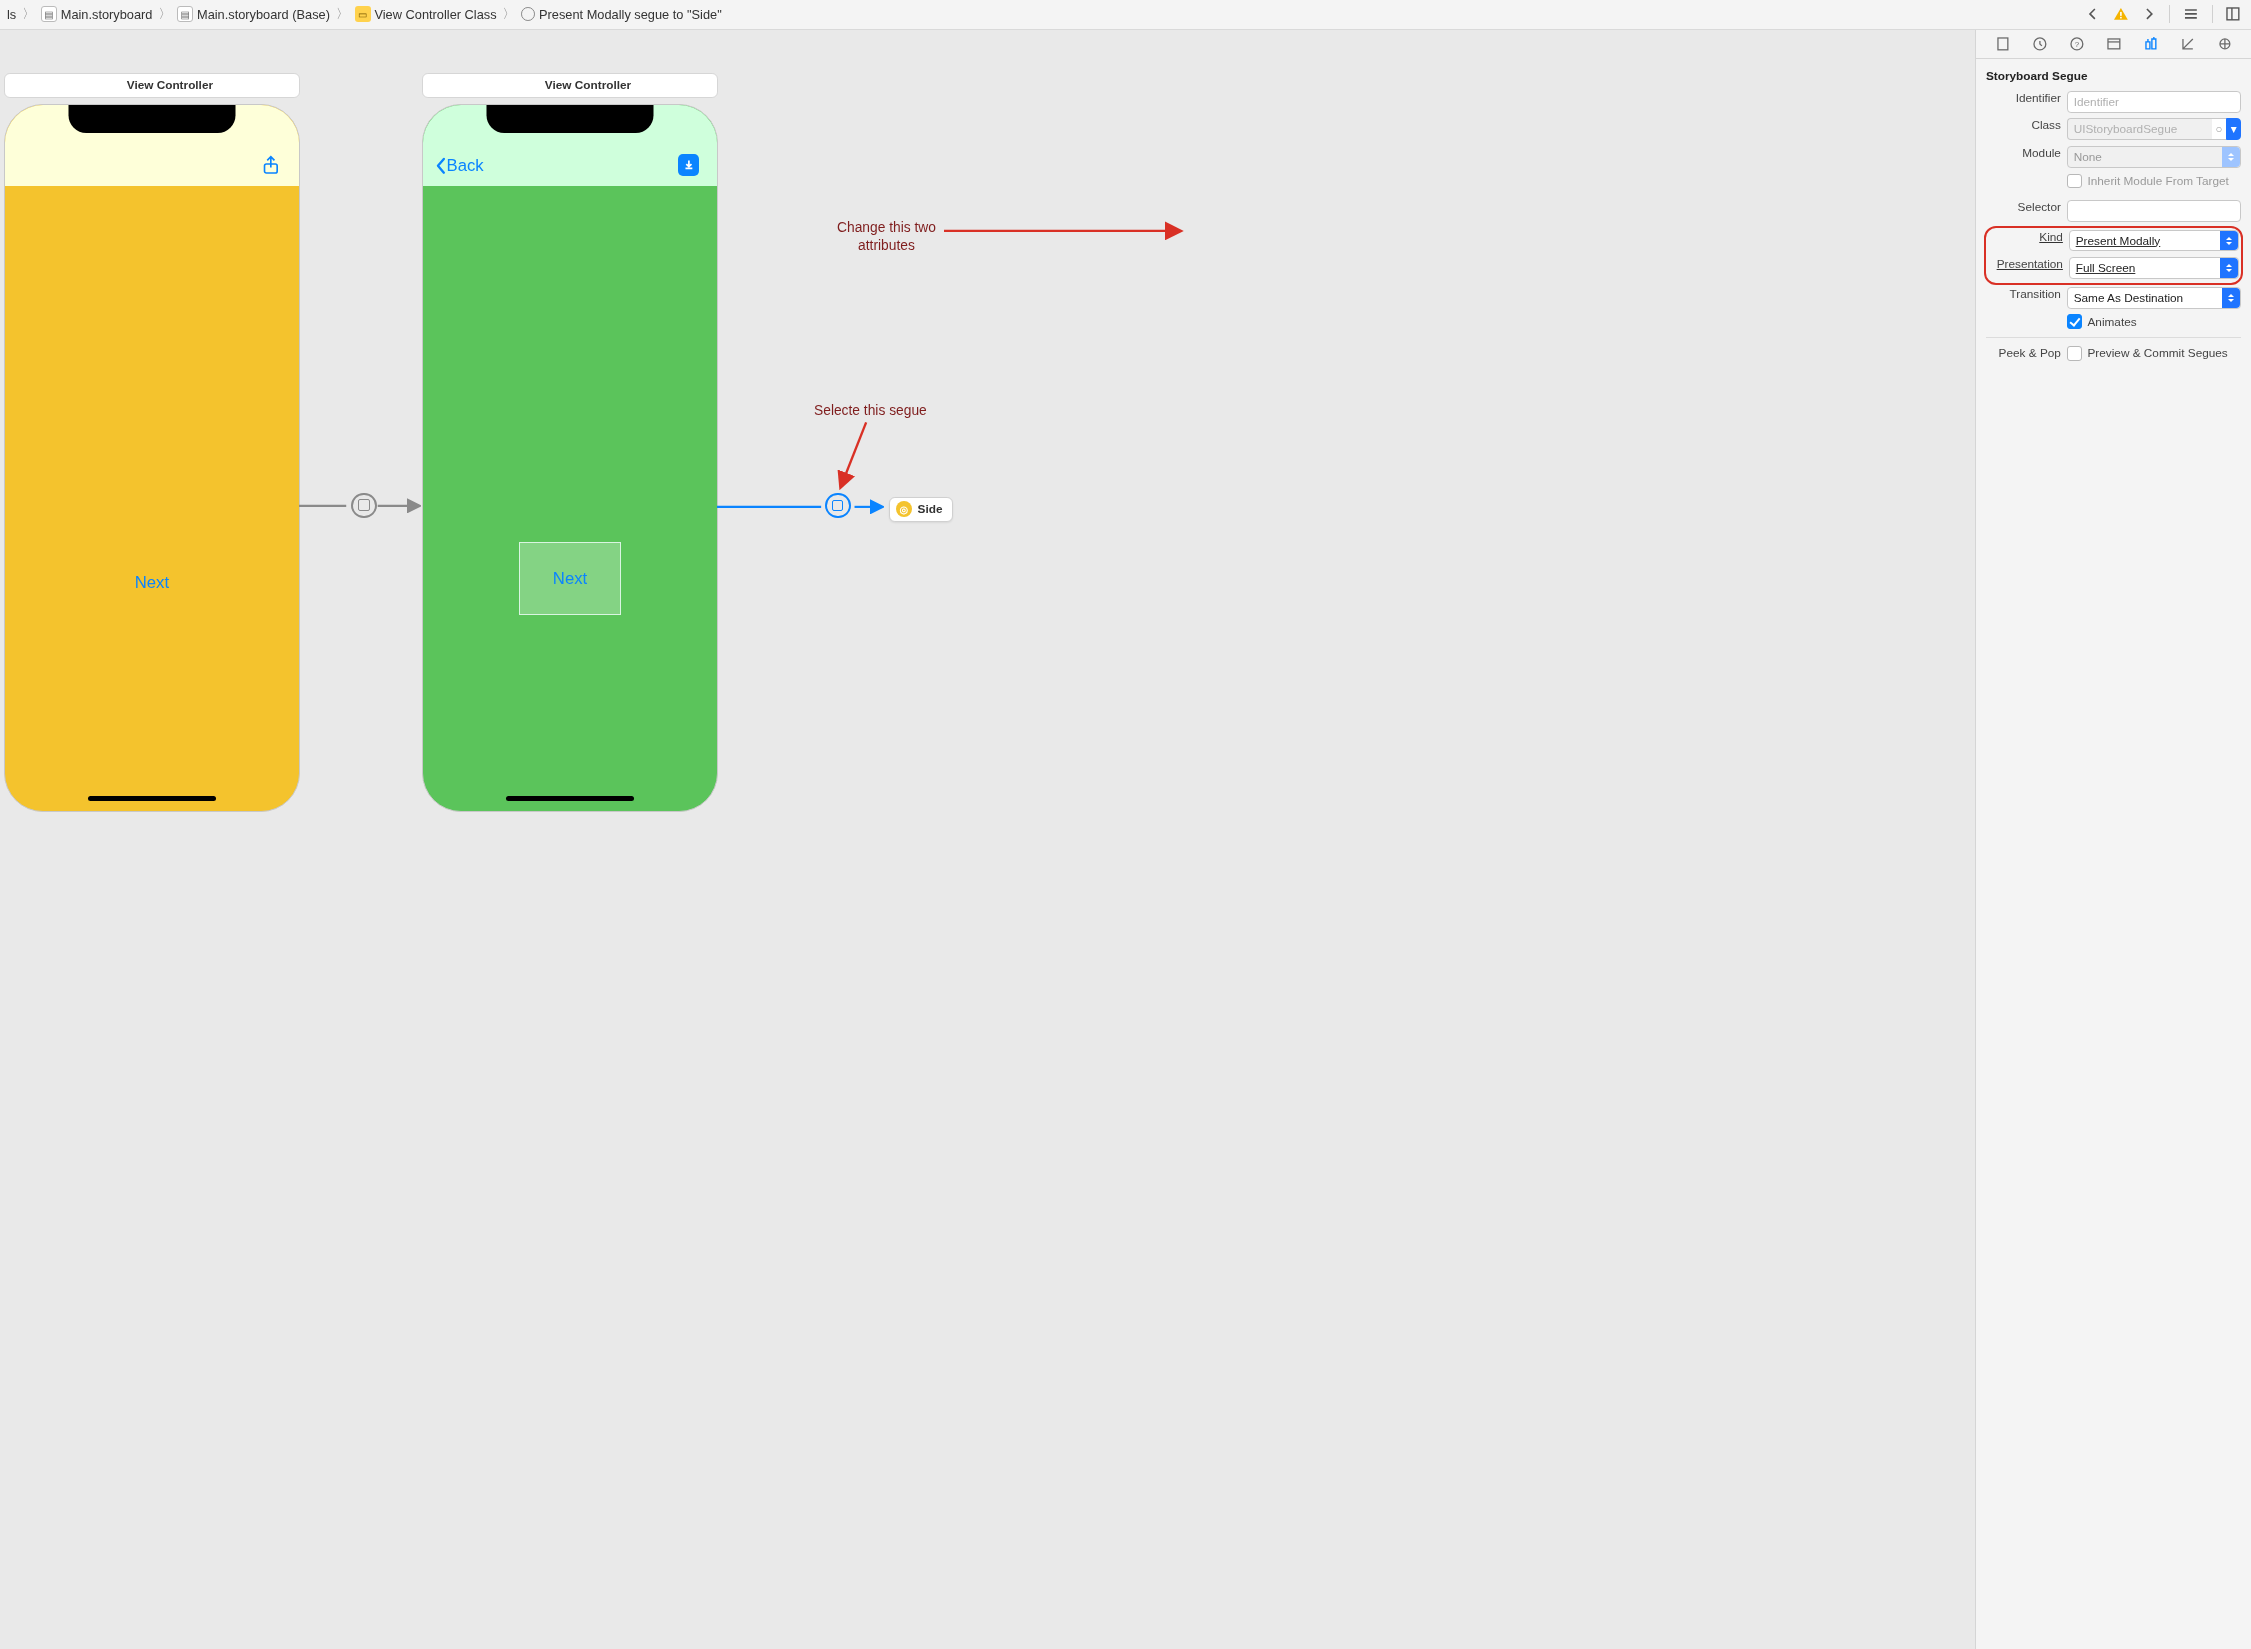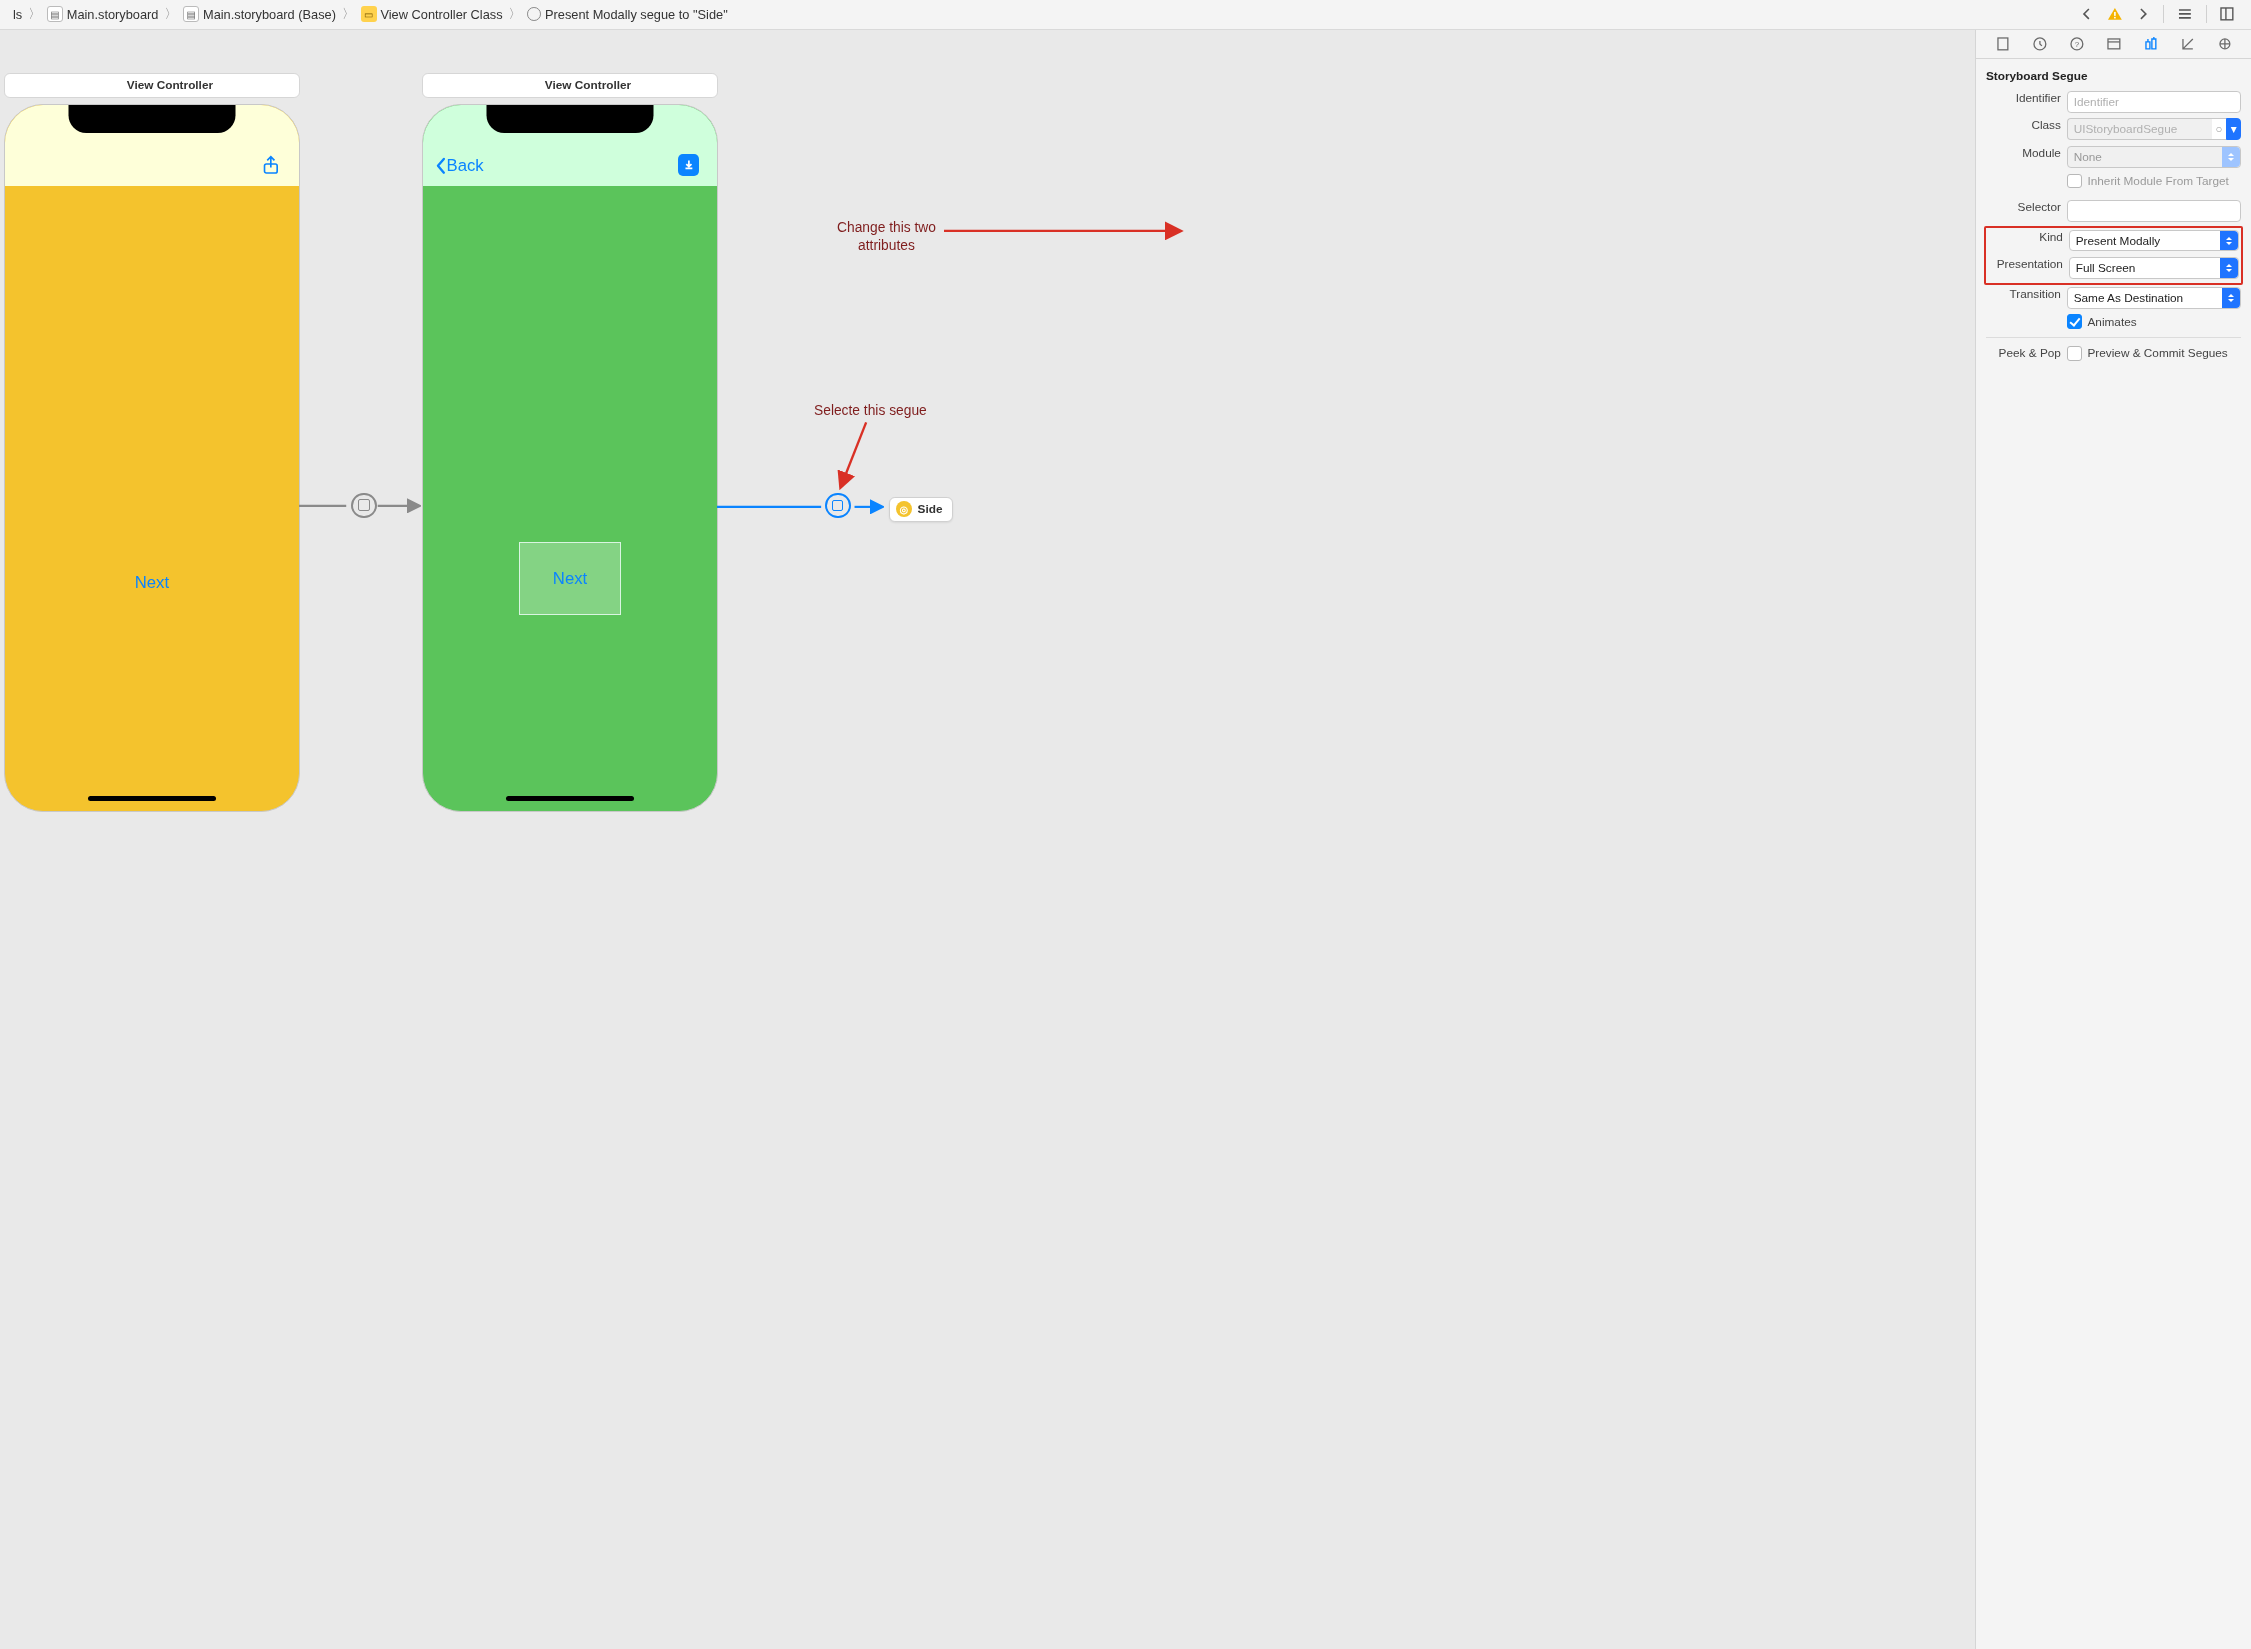--- a/index.html
+++ b/index.html
@@ -3,21 +3,21 @@
 <meta charset="utf-8">
 <style>
   * { box-sizing: border-box; margin: 0; padding: 0; font-family: -apple-system, "Helvetica Neue", Arial, sans-serif; }
   html, body { width: 100%; height: 100%; }
   body { display: flex; flex-direction: column; background: #fff; font-size: 12.8px; color: #333; }
 
   
   .toolbar {
     display: flex; align-items: center; height: 29.6px;
     border-bottom: 1px solid #d9d9d9; background: #f4f4f4;
-    padding: 0 11px; gap: 2px; font-size: 12.8px; user-select: none;
+    padding: 0 5px; gap: 2px; font-size: 12.8px; user-select: none;
   }
   .crumb { display: inline-flex; align-items: center; gap: 3.9px; padding: 0 2px; white-space: nowrap; }
   .crumb-sep { color: #888; padding: 0 2px; }
   .ib-icon { width: 15.8px; height: 15.8px; display: inline-flex; align-items: center; justify-content: center; border-radius: 3px; font-size: 9.9px; }
   .ib-icon.file  { background: #fff; border: 1px solid #bbb; color: #666; }
   .ib-icon.scene { background: #ffd24d; color: #7a5800; }
   .ib-icon.segue { border: 1.5px solid #888; border-radius: 50%; width: 13.8px; height: 13.8px; }
   .tb-spacer { flex: 1; }
   .tb-btn { width: 25.6px; height: 21.7px; display: inline-flex; align-items: center; justify-content: center; color: #555; border-radius: 3.9px; }
   .tb-sep { width: 1px; height: 17.7px; background: #d0d0d0; margin: 0 5.9px; }
@@ -167,21 +167,21 @@
   .chkbox {
     appearance:none; width:14.8px; height:14.8px; border:1px solid #b8b8b8; border-radius:3px;
     background:#fff; position:relative;
   }
   .chkbox:checked { background:#0a84ff; border-color:#0a84ff; }
   .chkbox:checked::after {
     content:""; position:absolute; left:3.9px; top:1px; width:3.9px; height:7.9px;
     border:solid #fff; border-width:0 2px 2px 0; transform:rotate(40deg);
   }
   .highlight-box {
-    border: 2px solid #d93025; border-radius: 2px; padding: 2px; margin: -2px;
+    border: 2px solid #d93025; border-radius: 12px; padding: 2px; margin: -2px; text-decoration: underline;
   }
   .sect-sep { height:1px; background:#dcdcdc; margin:7.9px 0; }
 
   
   .svg-ico { width:15.8px; height:15.8px; }
 </style>
 </head>
 <body>
 
 <div class="toolbar">

